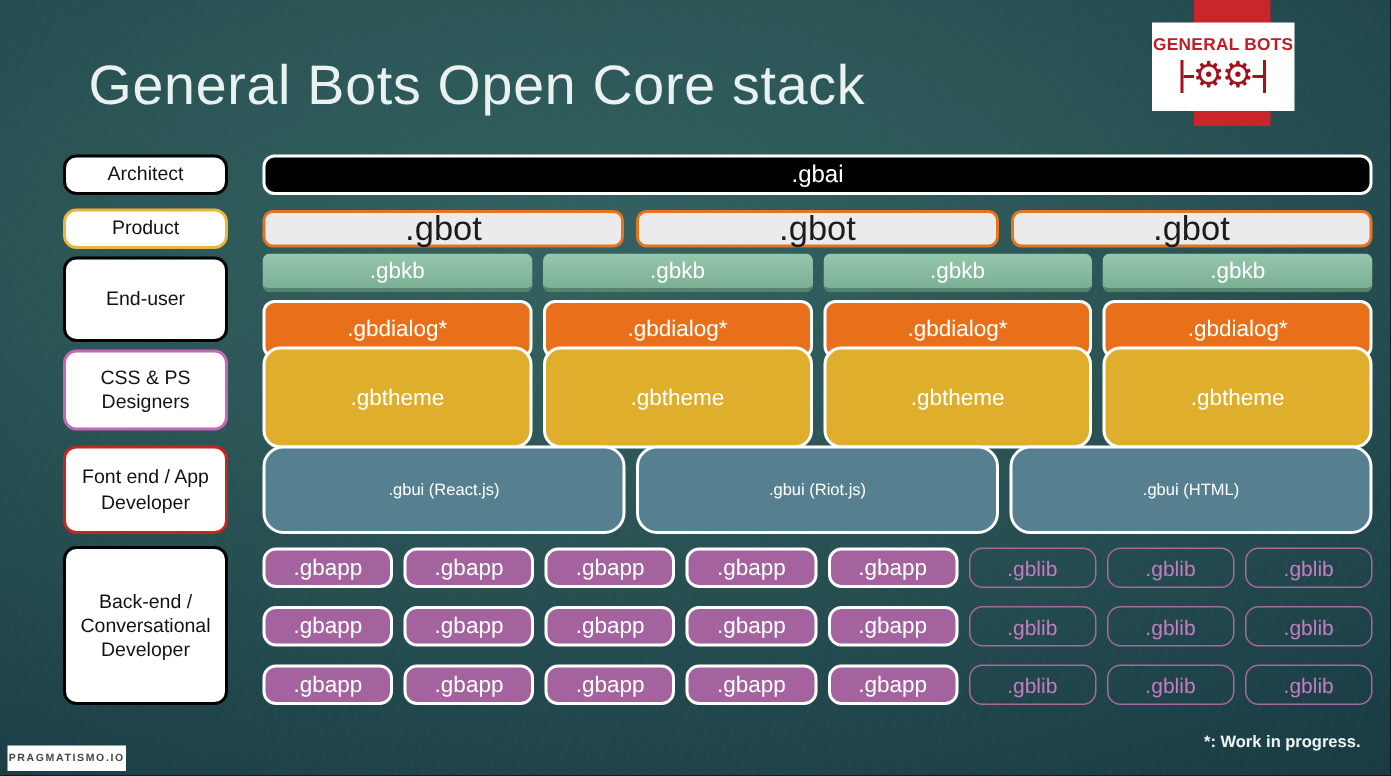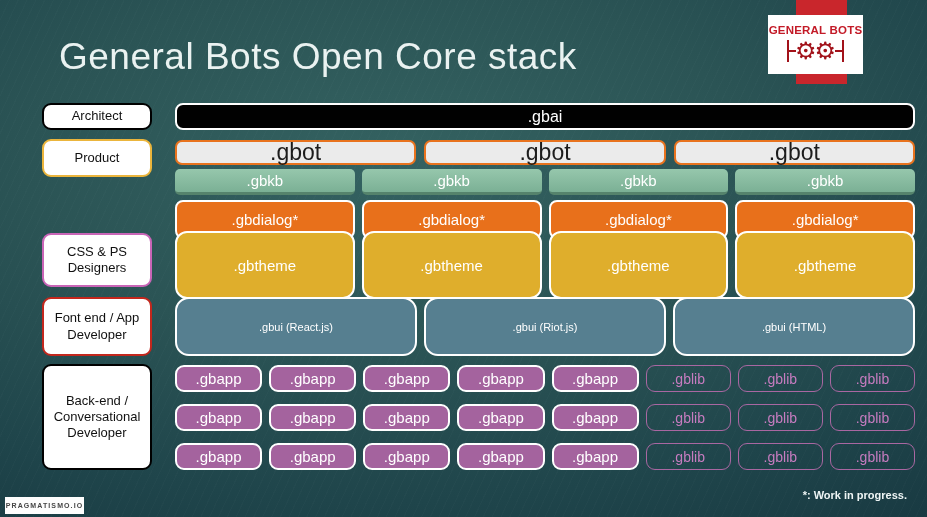--- a/index.html
+++ b/index.html
@@ -23,21 +23,21 @@
   .logo-gears{display:flex;align-items:center;height:30px;}
   .vbar{width:2px;height:22px;background:#a2121a;}
   .hbar{width:7px;height:2px;background:#a2121a;}
   .gear{font-size:24px;line-height:1;color:#a2121a;margin:0 -1px;}
 
   
   .rlabel{position:absolute;left:42px;width:110px;background:#fff;border:2px solid #000;border-radius:9px;
     display:flex;align-items:center;justify-content:center;text-align:center;
     font-size:13px;color:#111;line-height:1.25;box-sizing:border-box;padding:2px 6px;}
   .rl-architect{top:103px;height:27px;}
-  .rl-product{top:139px;height:38px;border-color:#ebb53c;}
+  .rl-product{top:139px;height:27px;border-color:#ebb53c;}
   .rl-enduser{top:171px;height:57px;}
   .rl-css{top:233px;height:54px;border-color:#c965b7;}
   .rl-front{top:297px;height:59px;border-color:#c3271d;}
   .rl-back{top:364px;height:106px;}
 
   
   .crow{position:absolute;left:160px;width:740px;display:flex;gap:7px;box-sizing:border-box;margin-left:15px;}
   .cell{flex:1;display:flex;align-items:center;justify-content:center;box-sizing:border-box;
     color:#fff;border-radius:8px;white-space:nowrap;}
   .row-gbai{top:103px;height:27px;}
@@ -81,20 +81,21 @@
       <div class="hbar"></div>
       <span class="gear">⚙</span>
       <span class="gear">⚙</span>
       <div class="hbar"></div>
       <div class="vbar"></div>
     </div>
   </div>
 
   <div class="rlabel rl-architect">Architect</div>
   <div class="rlabel rl-product">Product</div>
+  <div class="rlabel rl-enduser">End-user</div>
   <div class="rlabel rl-css">CSS &amp; PS Designers</div>
   <div class="rlabel rl-front">Font end / App Developer</div>
   <div class="rlabel rl-back">Back-end / Conversational Developer</div>
 
   <div class="crow row-gbai">
     <div class="cell gbai">.gbai</div>
   </div>
 
   <div class="crow row-gbot">
     <div class="cell gbot">.gbot</div>

